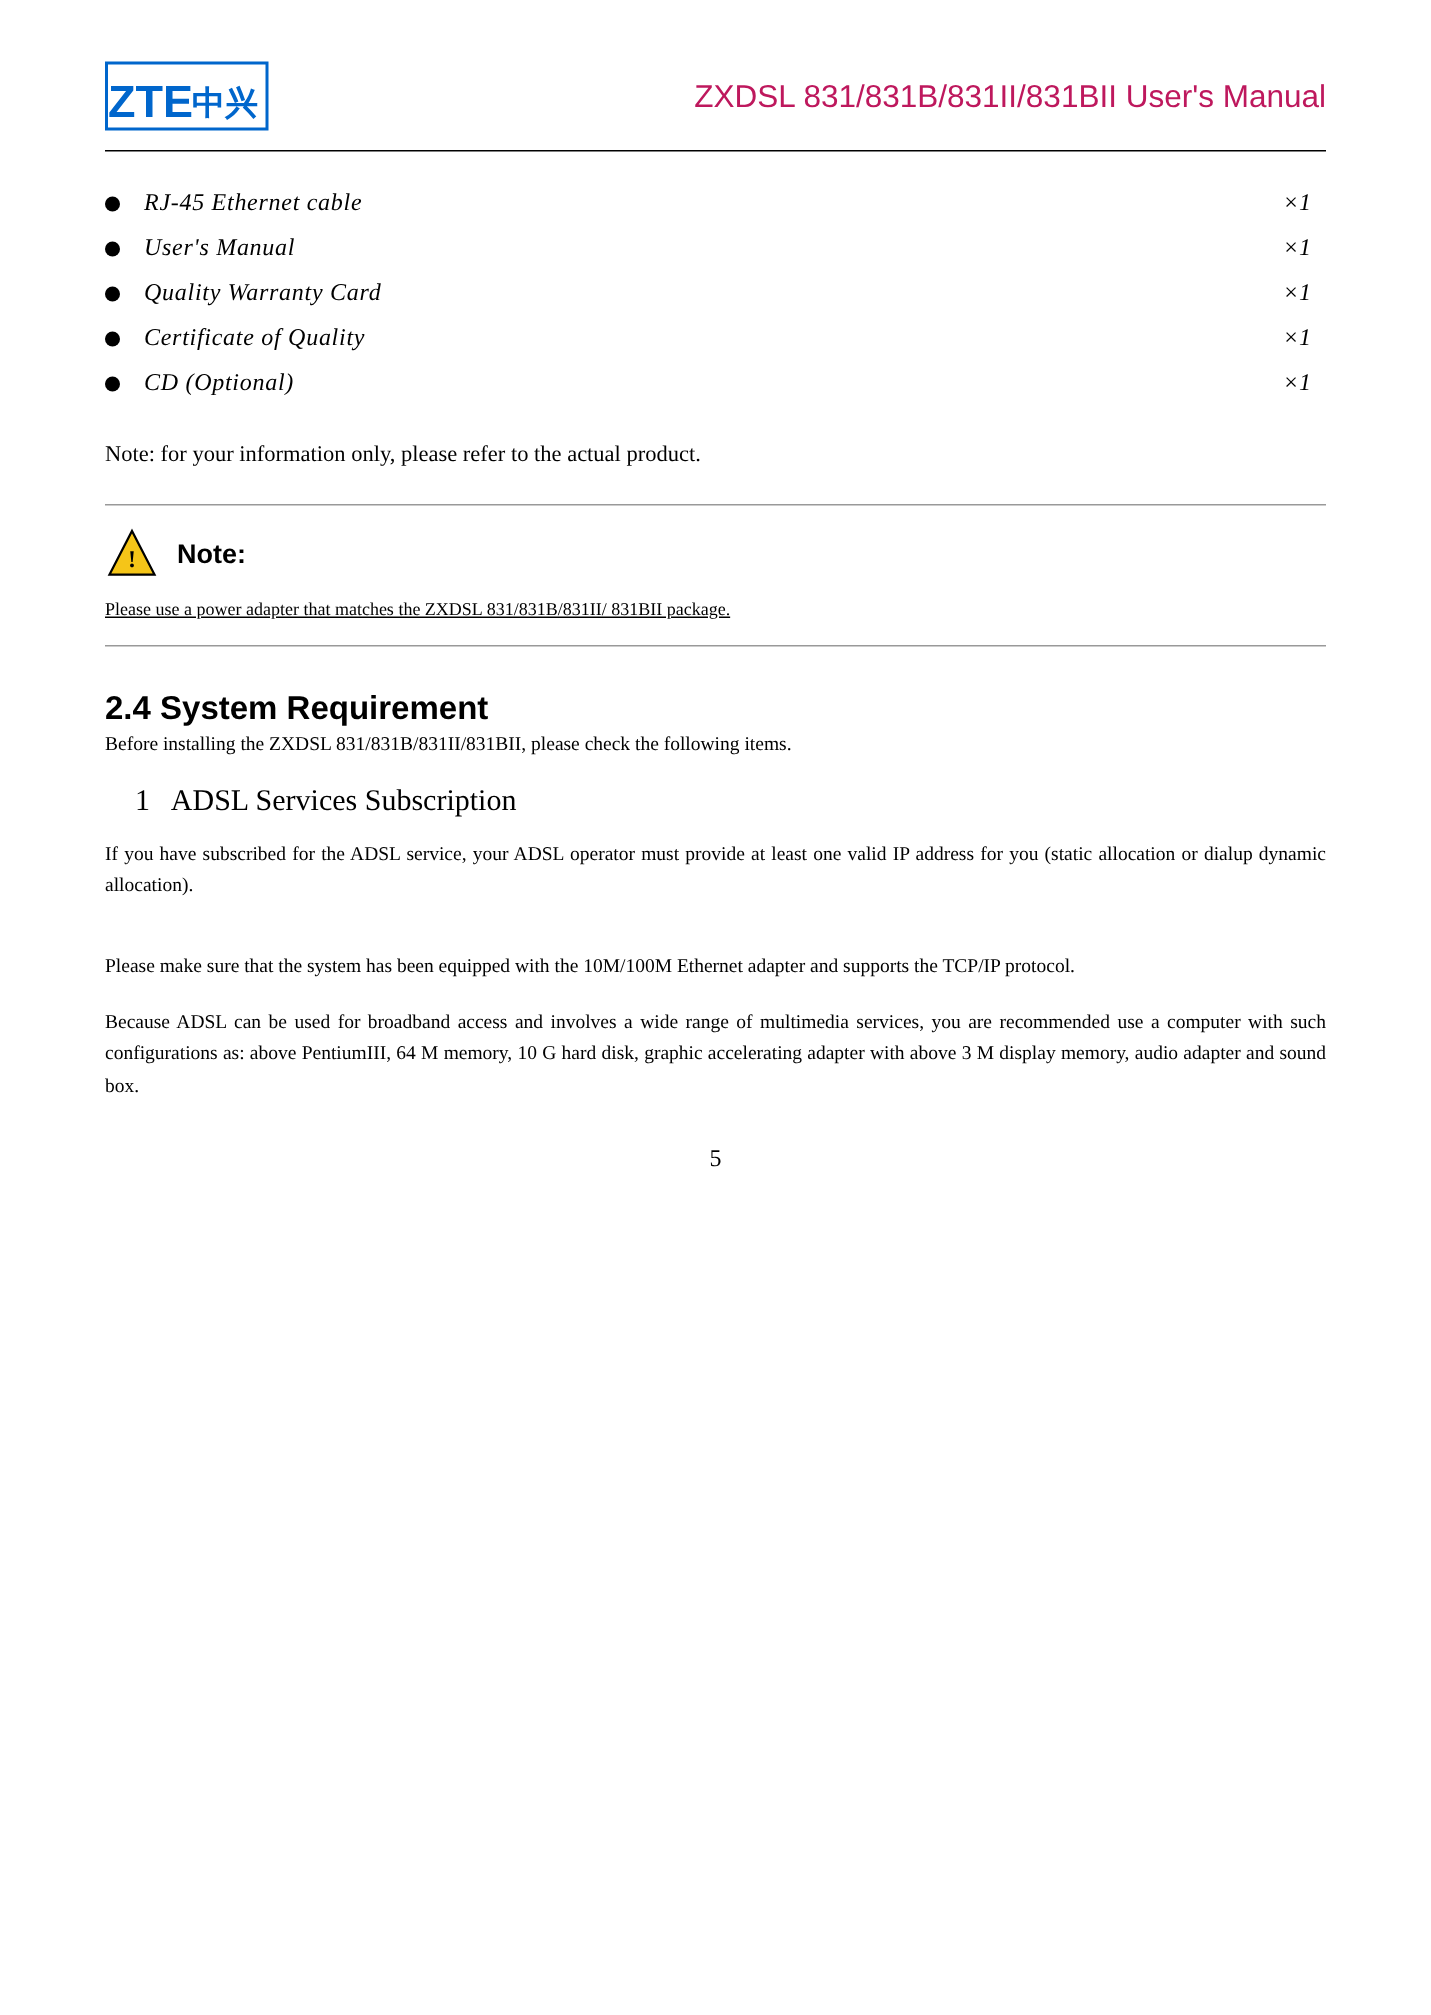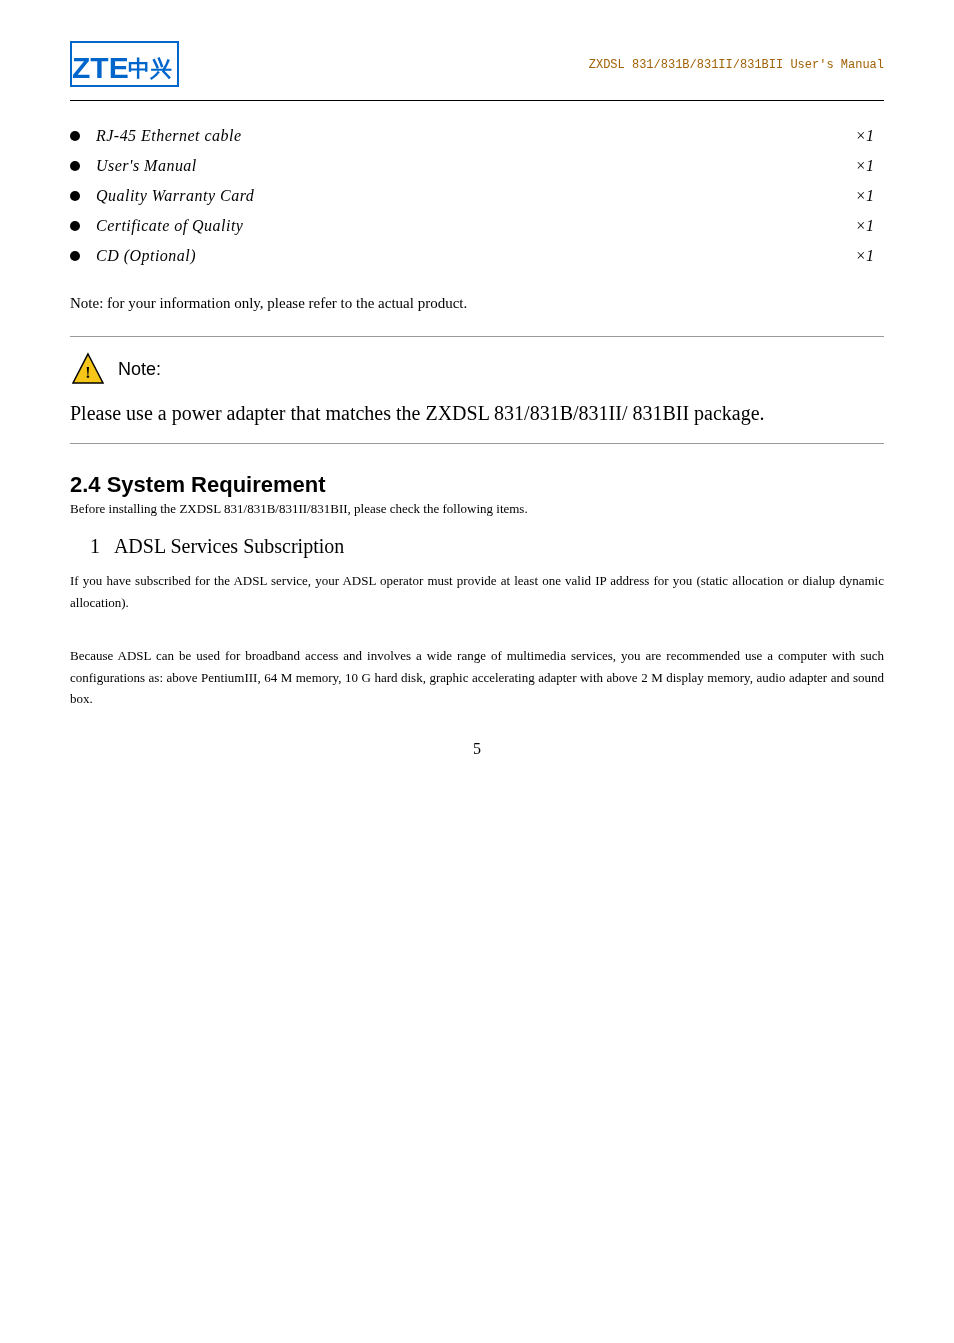--- a/index.html
+++ b/index.html
@@ -33,23 +33,23 @@
       padding-bottom: 10px;
       margin-bottom: 20px;
     }
 
     .logo-container {
       display: flex;
       align-items: center;
     }
 
     .header-title {
-      font-size: 12px;
-      font-family: Liberation Mono, monospace;
-      color: #a16207;
+      font-size: 21px;
+      font-family: Liberation Sans, sans-serif;
+      color: #be185d;
     }
 
     
     .bullet-list {
       list-style: none;
       margin-bottom: 20px;
     }
 
     .bullet-list li {
       display: flex;
@@ -108,28 +108,29 @@
     }
 
     .warning-icon {
       width: 36px;
       height: 36px;
       flex-shrink: 0;
     }
 
     .warning-label {
       font-size: 18px;
-      font-weight: normal;
+      font-weight: bold;
       font-family: Arial, sans-serif;
     }
 
     .warning-content {
-      font-size: 20px;
+      font-size: 12px;
       line-height: 1.6;
       text-align: justify;
+      text-decoration: underline;
     }
 
     
     .section-heading {
       font-size: 22px;
       font-weight: bold;
       font-family: Arial, sans-serif;
       margin-top: 10px;
     }
 
@@ -236,16 +237,17 @@
 
   <p class="body-para">Before  installing  the  ZXDSL  831/831B/831II/831BII,  please  check  the following items.</p>
 
   <p class="numbered-item">
     <span>1 &nbsp; </span><span>ADSL Services Subscription</span>
   </p>
   <p class="body-para">If  you  have  subscribed  for  the  ADSL  service,  your  ADSL  operator  must provide  at  least  one  valid  IP  address  for  you  (static  allocation  or  dialup dynamic allocation).</p>
 
   <div class="spacer"></div>
 
-  <p class="body-para">Because ADSL can be used for broadband access and involves a wide range of  multimedia  services,  you  are  recommended  use  a  computer  with  such configurations as: above PentiumIII, 64 M memory, 10 G hard disk, graphic accelerating  adapter  with  above  2  M  display  memory,  audio  adapter  and sound box.</p>
+  <p class="body-para">Please  make  sure  that  the  system  has  been  equipped  with  the  10M/100M Ethernet adapter and supports the TCP/IP protocol.</p>
+  <p class="body-para">Because ADSL can be used for broadband access and involves a wide range of  multimedia  services,  you  are  recommended  use  a  computer  with  such configurations as: above PentiumIII, 64 M memory, 10 G hard disk, graphic accelerating  adapter  with  above  3  M  display  memory,  audio  adapter  and sound box.</p>
 
   <div class="page-number">5</div>
 </div>
 
 </body></html>

